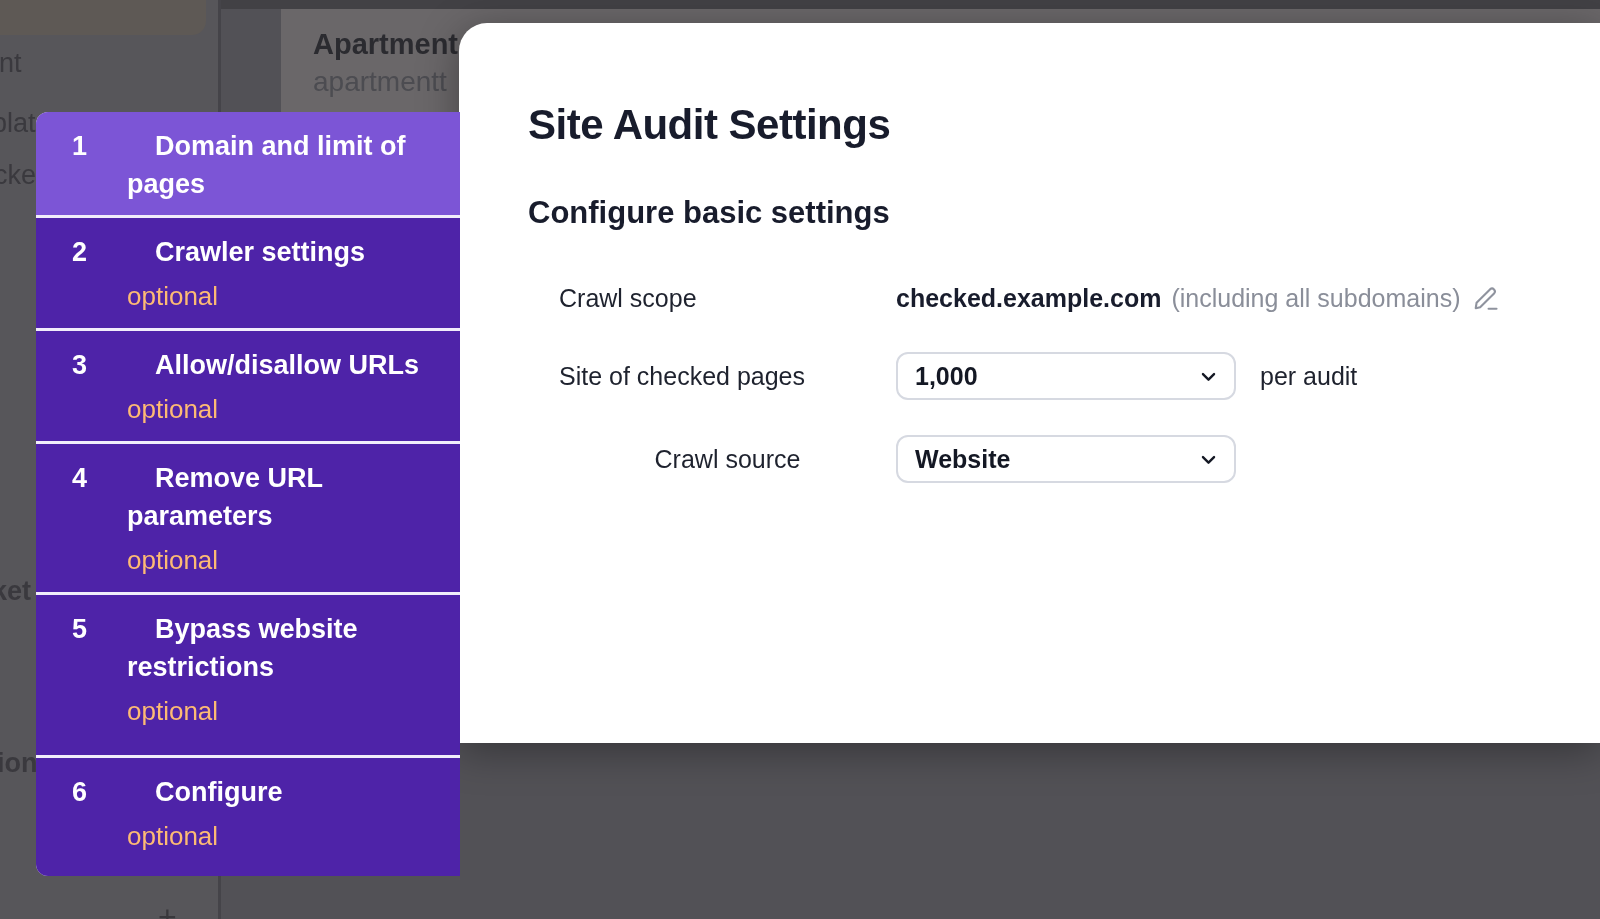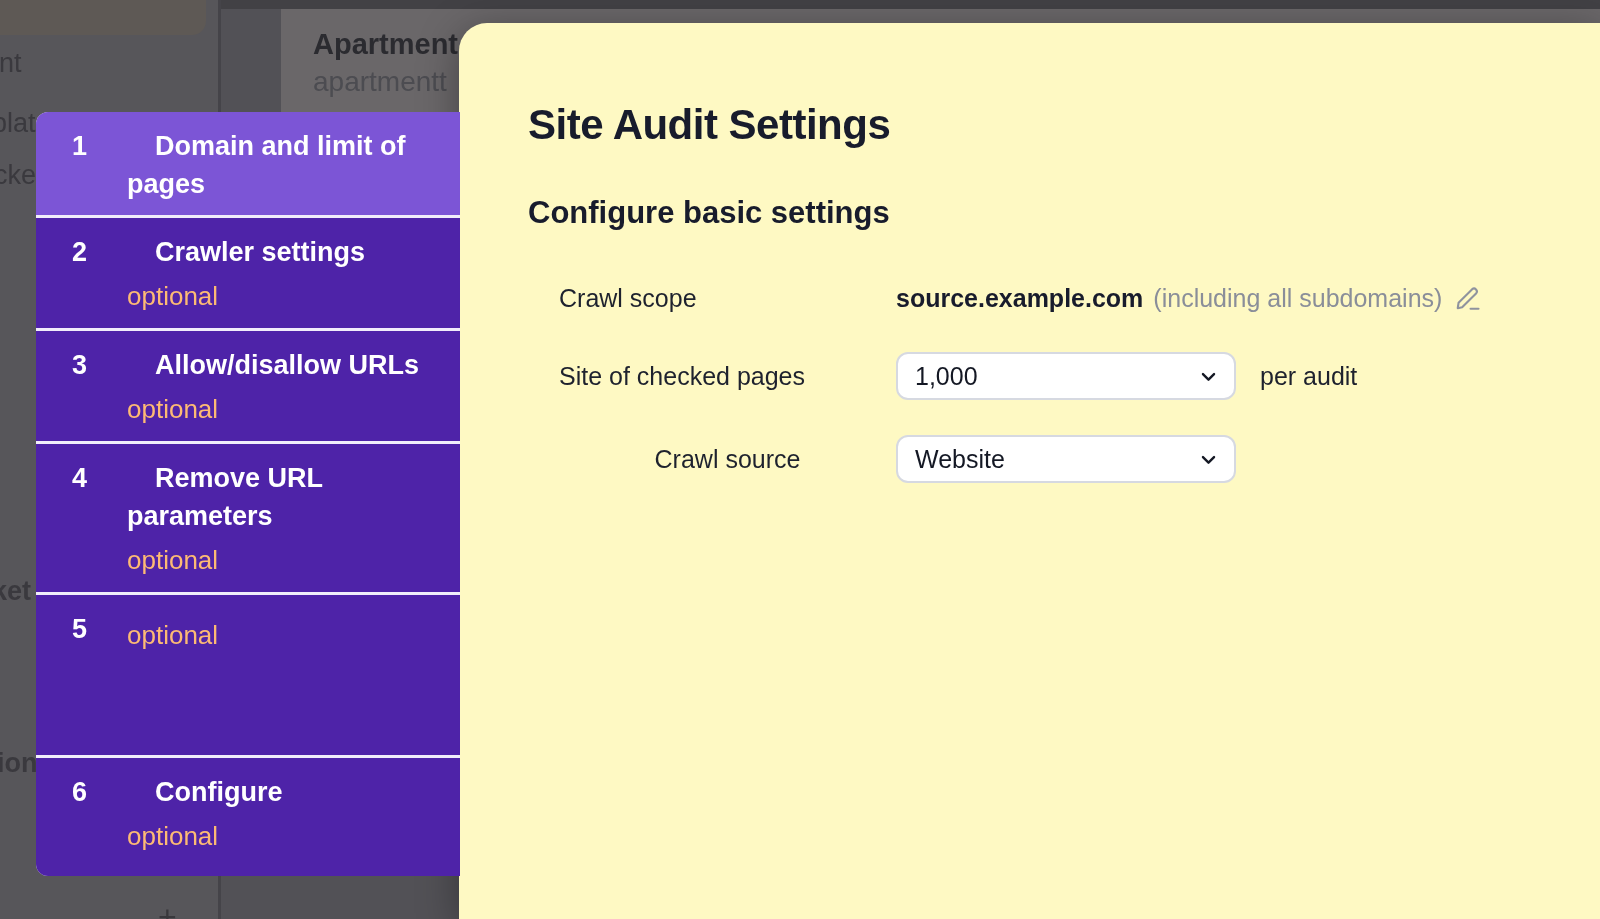--- a/index.html
+++ b/index.html
@@ -30,37 +30,37 @@
   .step:last-child{margin-bottom:0;}
   .step.active{background:#7c55d6;}
   .step-num{width:55px;flex:0 0 55px;color:#ffffff;font-size:27px;font-weight:bold;line-height:38px;}
   .step-body{width:305px;}
   .step-title{color:#ffffff;font-size:27px;font-weight:bold;line-height:38px;margin-left:28px;}
   .step-opt{color:#fdba74;font-size:26px;line-height:34px;margin-top:8px;}
   .s1{height:103px;} .s2{height:110px;} .s3{height:110px;}
   .s4{height:148px;} .s5{height:160px;} .s6{height:118px;}
 
   
-  .modal{position:absolute;left:459px;top:23px;width:1141px;height:896px;background:#fef9c3;
+  .modal{position:absolute;left:459px;top:23px;width:1141px;height:720px;background:#ffffff;
     border-top-left-radius:28px;z-index:5;box-shadow:0 8px 40px rgba(0,0,0,0.35);}
   .m-title{position:absolute;left:69px;top:78px;font-size:42px;font-weight:800;color:#181c2c;letter-spacing:-0.5px;white-space:nowrap;}
   .m-section{position:absolute;left:69px;top:172px;font-size:31px;font-weight:bold;color:#181c2c;white-space:nowrap;}
 
   .form-row{position:absolute;left:78px;display:flex;align-items:center;white-space:nowrap;margin-left:22px;}
   .f-label{width:337px;flex:0 0 337px;font-size:25px;color:#1e222e;}
   .row-scope{top:255px;height:40px;}
   .row-limit{top:329px;height:48px;}
   .row-source{top:412px;height:48px;text-align:center;}
   .v-domain{font-size:25px;font-weight:bold;color:#181c2c;}
   .v-note{font-size:25px;color:#8a8e99;margin-left:10px;}
   .edit-btn{margin-left:12px;display:inline-flex;align-items:center;cursor:pointer;}
   .selectbox{width:340px;height:48px;box-sizing:border-box;border:2px solid #d6d9e1;border-radius:12px;
     display:flex;align-items:center;justify-content:space-between;padding:0 16px 0 17px;
     background:#ffffff;cursor:pointer;}
-  .sel-text{font-size:25px;color:#141824;}
+  .sel-text{font-size:25px;color:#141824;font-weight:bold;}
   .suffix{font-size:25px;color:#1e222e;margin-left:24px;}
 </style>
 </head>
 <body>
 
 <div id="stage">
 
   <div class="bd-topleft-block"></div>
   <div class="bd-centercol"></div>
   <div class="bd-topband"></div>
@@ -76,21 +76,21 @@
 
   <span class="bd-card-title">Apartment</span>
   <span class="bd-card-sub">apartmentt</span>
 
   <div class="modal">
     <div class="m-title">Site Audit Settings</div>
     <div class="m-section">Configure basic settings</div>
 
     <div class="form-row row-scope">
       <span class="f-label">Crawl scope</span>
-      <span class="v-domain">source.example.com</span>
+      <span class="v-domain">checked.example.com</span>
       <span class="v-note">(including all subdomains)</span>
       <span class="edit-btn">
         <span style="display:inline-flex;">
           <svg width="28" height="28" viewBox="0 0 24 24">
             <path d="M3.2 20.8 L7 20 L19.1 7.9 A2.5 2.5 0 0 0 15.6 4.4 L3.9 16.1 Z" fill="none" stroke="#8f939e" stroke-width="1.8" stroke-linejoin="round"></path>
             <line x1="14.2" y1="21.2" x2="21" y2="21.2" stroke="#8f939e" stroke-width="1.8" stroke-linecap="round"></line>
           </svg>
         </span>
       </span>
     </div>
@@ -145,20 +145,21 @@
     <div class="step s4">
       <span class="step-num">4</span>
       <span class="step-body">
         <span class="step-title">Remove URL parameters</span>
         <div class="step-opt">optional</div>
       </span>
     </div>
     <div class="step s5">
       <span class="step-num">5</span>
       <span class="step-body">
+        <span class="step-title">Bypass website restrictions</span>
         <div class="step-opt">optional</div>
       </span>
     </div>
     <div class="step s6">
       <span class="step-num">6</span>
       <span class="step-body">
         <span class="step-title">Configure</span>
         <div class="step-opt">optional</div>
       </span>
     </div>

